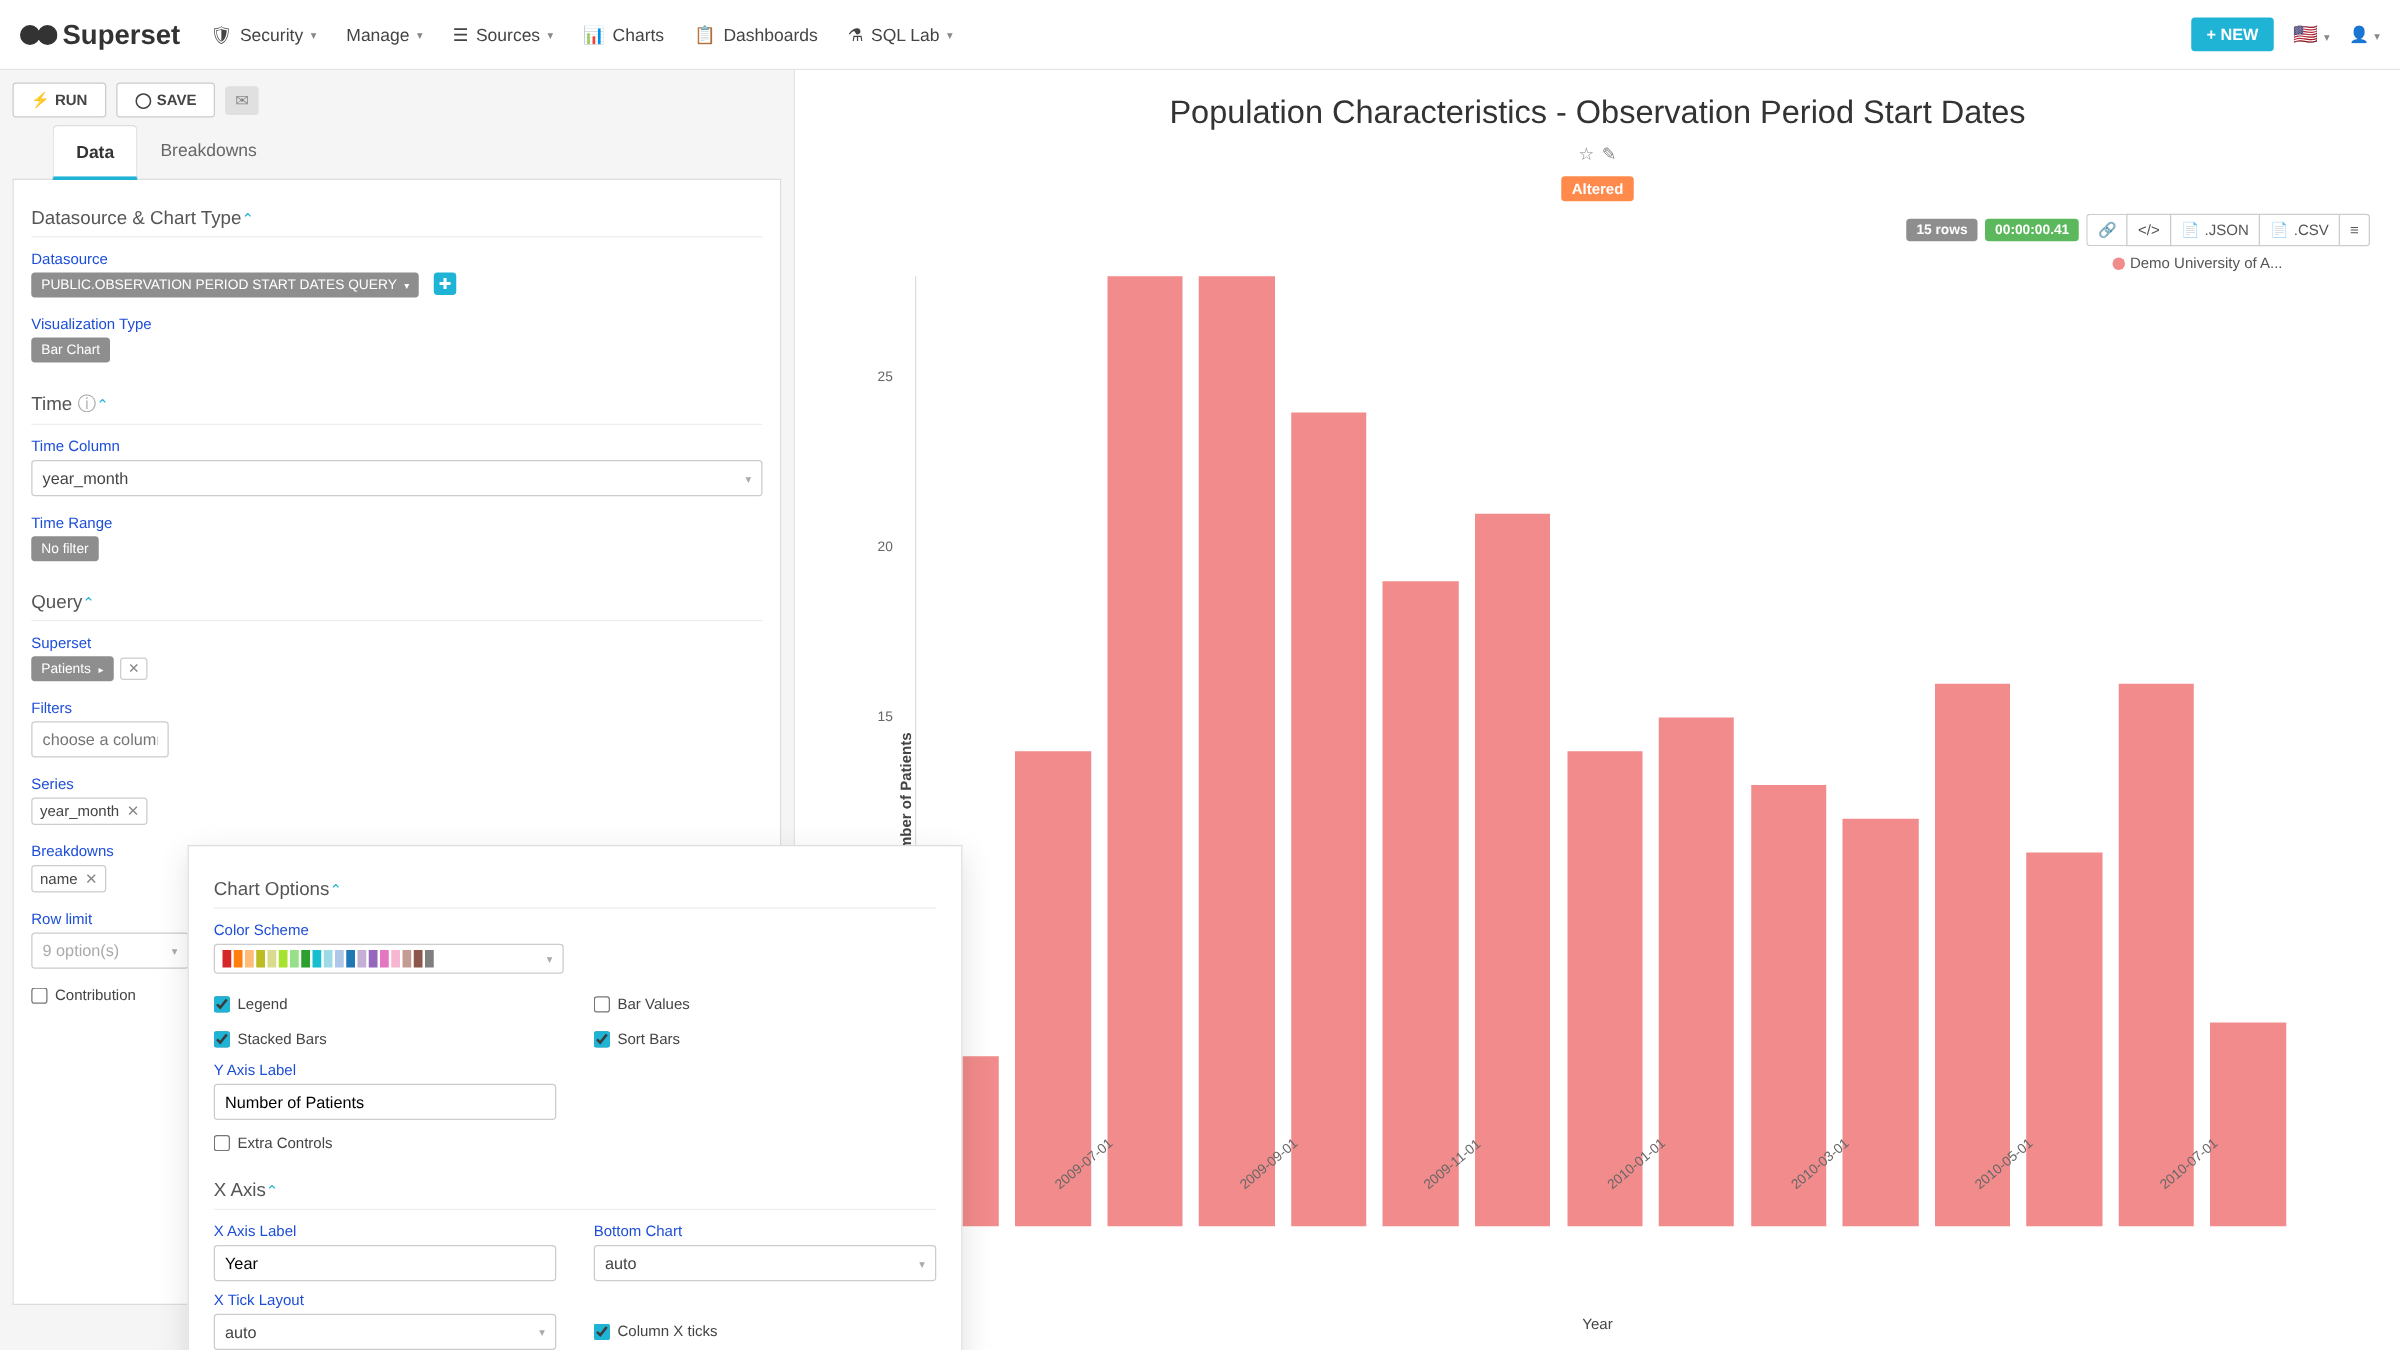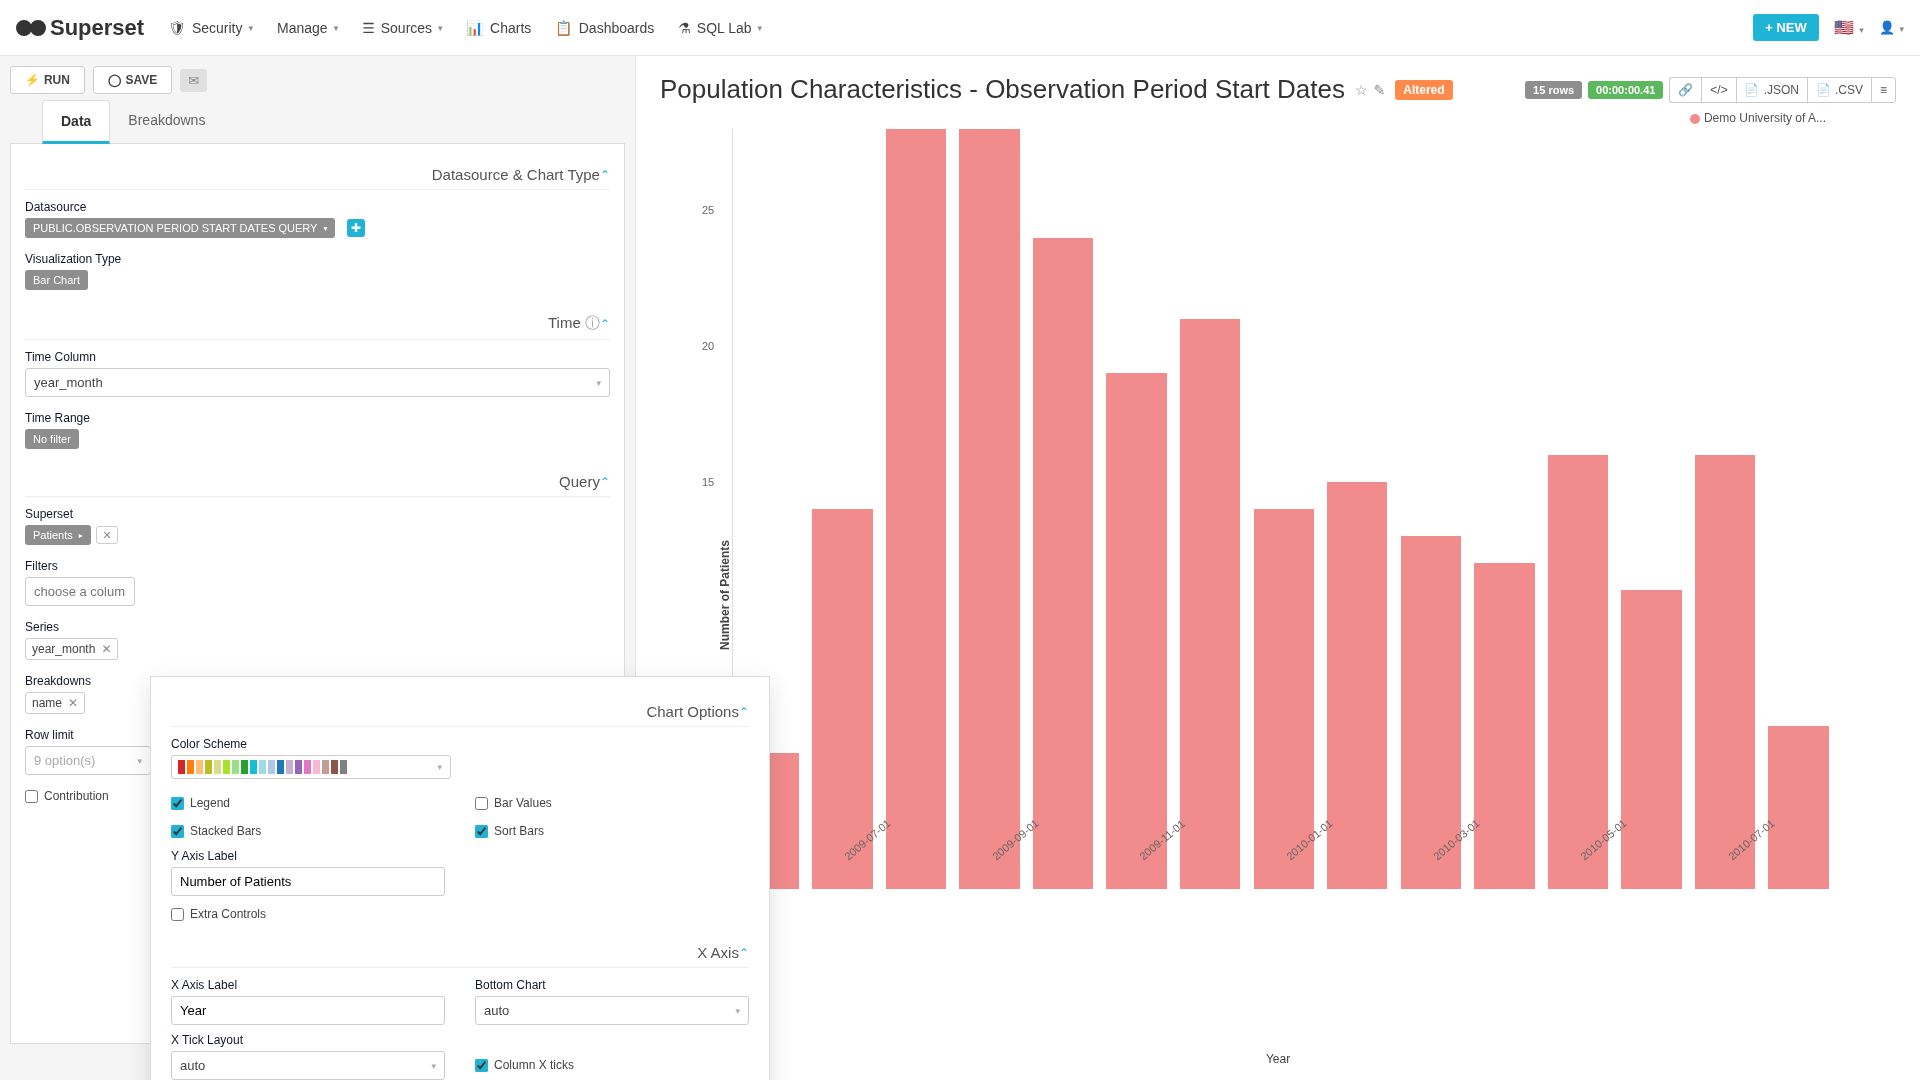--- a/index.html
+++ b/index.html
@@ -26,24 +26,24 @@
 .btn-outline { background: #fff; border: 1px solid #ccc; border-radius: 3px; padding: 6px 14px; font-size: 12px; font-weight: 600; color: #444; cursor: pointer; display: flex; align-items: center; gap: 4px; }
 .mail-badge { background: #e0e0e0; border-radius: 3px; padding: 4px 8px; color: #888; }
 
 
 .tabs { display: flex; border-bottom: 1px solid #ddd; background: #f5f5f5; padding-left: 32px; }
 .tab { padding: 12px 18px; font-size: 14px; color: #666; cursor: pointer; border-bottom: 3px solid transparent; }
 .tab.active { color: #333; font-weight: 600; border-bottom-color: #1fb3d5; background: #fff; border-top: 1px solid #ddd; border-left: 1px solid #ddd; border-right: 1px solid #ddd; border-radius: 4px 4px 0 0; margin-bottom: -1px; }
 
 
 .panel-body { background: #fff; border: 1px solid #ddd; border-top: none; padding: 12px 14px; height: 900px; overflow: visible; }
-.section-header { display: flex; justify-content: flex-end; align-items: center; padding: 10px 0 6px 0; border-bottom: 1px solid #eee; font-size: 15px; color: #555; cursor: pointer; }
+.section-header { display: flex; justify-content: flex-start; align-items: center; padding: 10px 0 6px 0; border-bottom: 1px solid #eee; font-size: 15px; color: #555; cursor: pointer; }
 .section-header .chev { color: #1fb3d5; font-size: 12px; }
 .field-group { margin: 10px 0 14px 0; }
-.field-label { font-size: 12px; color: #0f172a; margin-bottom: 4px; display: block; }
+.field-label { font-size: 12px; color: #1d4ed8; margin-bottom: 4px; display: block; }
 .pill { display: inline-flex; align-items: center; background: #8e8e8e; color: #fff; border-radius: 3px; padding: 4px 8px; font-size: 11px; gap: 6px; }
 .pill .pill-caret { font-size: 8px; }
 .pill-close { margin-left: 2px; color: #fff; cursor: pointer; font-size: 11px; }
 .add-btn { display: inline-flex; align-items: center; justify-content: center; width: 18px; height: 18px; background: #1fb3d5; color: #fff; border-radius: 3px; font-size: 12px; margin-left: 8px; cursor: pointer; }
 .select-ctl { width: 100%; border: 1px solid #ccc; border-radius: 3px; padding: 6px 24px 6px 8px; background: #fff; font-size: 13px; color: #444; position: relative; }
 .select-ctl::after { content: "▾"; position: absolute; right: 8px; top: 50%; transform: translateY(-50%); color: #aaa; font-size: 9px; }
 .chip { display: inline-flex; align-items: center; border: 1px solid #ccc; background: #fff; border-radius: 3px; padding: 3px 6px; font-size: 12px; color: #444; gap: 6px; }
 .chip .x { color: #888; cursor: pointer; }
 .checkbox-row { display: flex; align-items: center; gap: 6px; font-size: 12px; color: #444; margin: 3px 0; }
 .checkbox-row input { accent-color: #1fb3d5; }
@@ -51,21 +51,21 @@
 
 .popup { position: absolute; left: 150px; top: 620px; width: 620px; background: #fff; border: 1px solid #ddd; box-shadow: 0 8px 24px rgba(0,0,0,0.12); padding: 16px 20px 20px 20px; z-index: 50; }
 .popup .section-header { border-bottom: 1px solid #eee; }
 .popup-grid { display: grid; grid-template-columns: 1fr 1fr; gap: 8px 30px; margin-top: 10px; }
 .input-text { width: 100%; border: 1px solid #ccc; border-radius: 3px; padding: 6px 8px; font-size: 13px; }
 .swatch-row { display: flex; gap: 2px; border: 1px solid #ccc; border-radius: 3px; padding: 4px 6px; width: 280px; position: relative; }
 .swatch { width: 7px; height: 14px; }
 .swatch-row::after { content: "▾"; position: absolute; right: 8px; top: 50%; transform: translateY(-50%); color: #aaa; font-size: 9px; }
 
 
-.chart-header { display: flex; align-items: center; gap: 10px; margin-bottom: 6px; }
+.chart-header { display: flex; align-items: center; gap: 10px; margin-bottom: 6px; flex-direction: column; }
 .chart-title { font-size: 26px; color: #333; font-weight: 400; }
 .title-icons { display: flex; gap: 6px; color: #888; font-size: 14px; }
 .altered-badge { background: #ff8a4c; color: #fff; border-radius: 3px; padding: 3px 8px; font-size: 12px; font-weight: 600; }
 .header-right { margin-left: auto; display: flex; align-items: center; gap: 6px; }
 .status-pill { border-radius: 3px; padding: 3px 8px; font-size: 11px; font-weight: 600; color: #fff; }
 .status-rows { background: #8e8e8e; }
 .status-time { background: #5cb85c; }
 .icon-btn { border: 1px solid #ccc; background: #fff; border-radius: 3px; padding: 5px 8px; font-size: 12px; color: #555; cursor: pointer; display: flex; align-items: center; gap: 4px; }
 .icon-group { display: flex; }
 .icon-group .icon-btn { border-radius: 0; border-right: none; }

